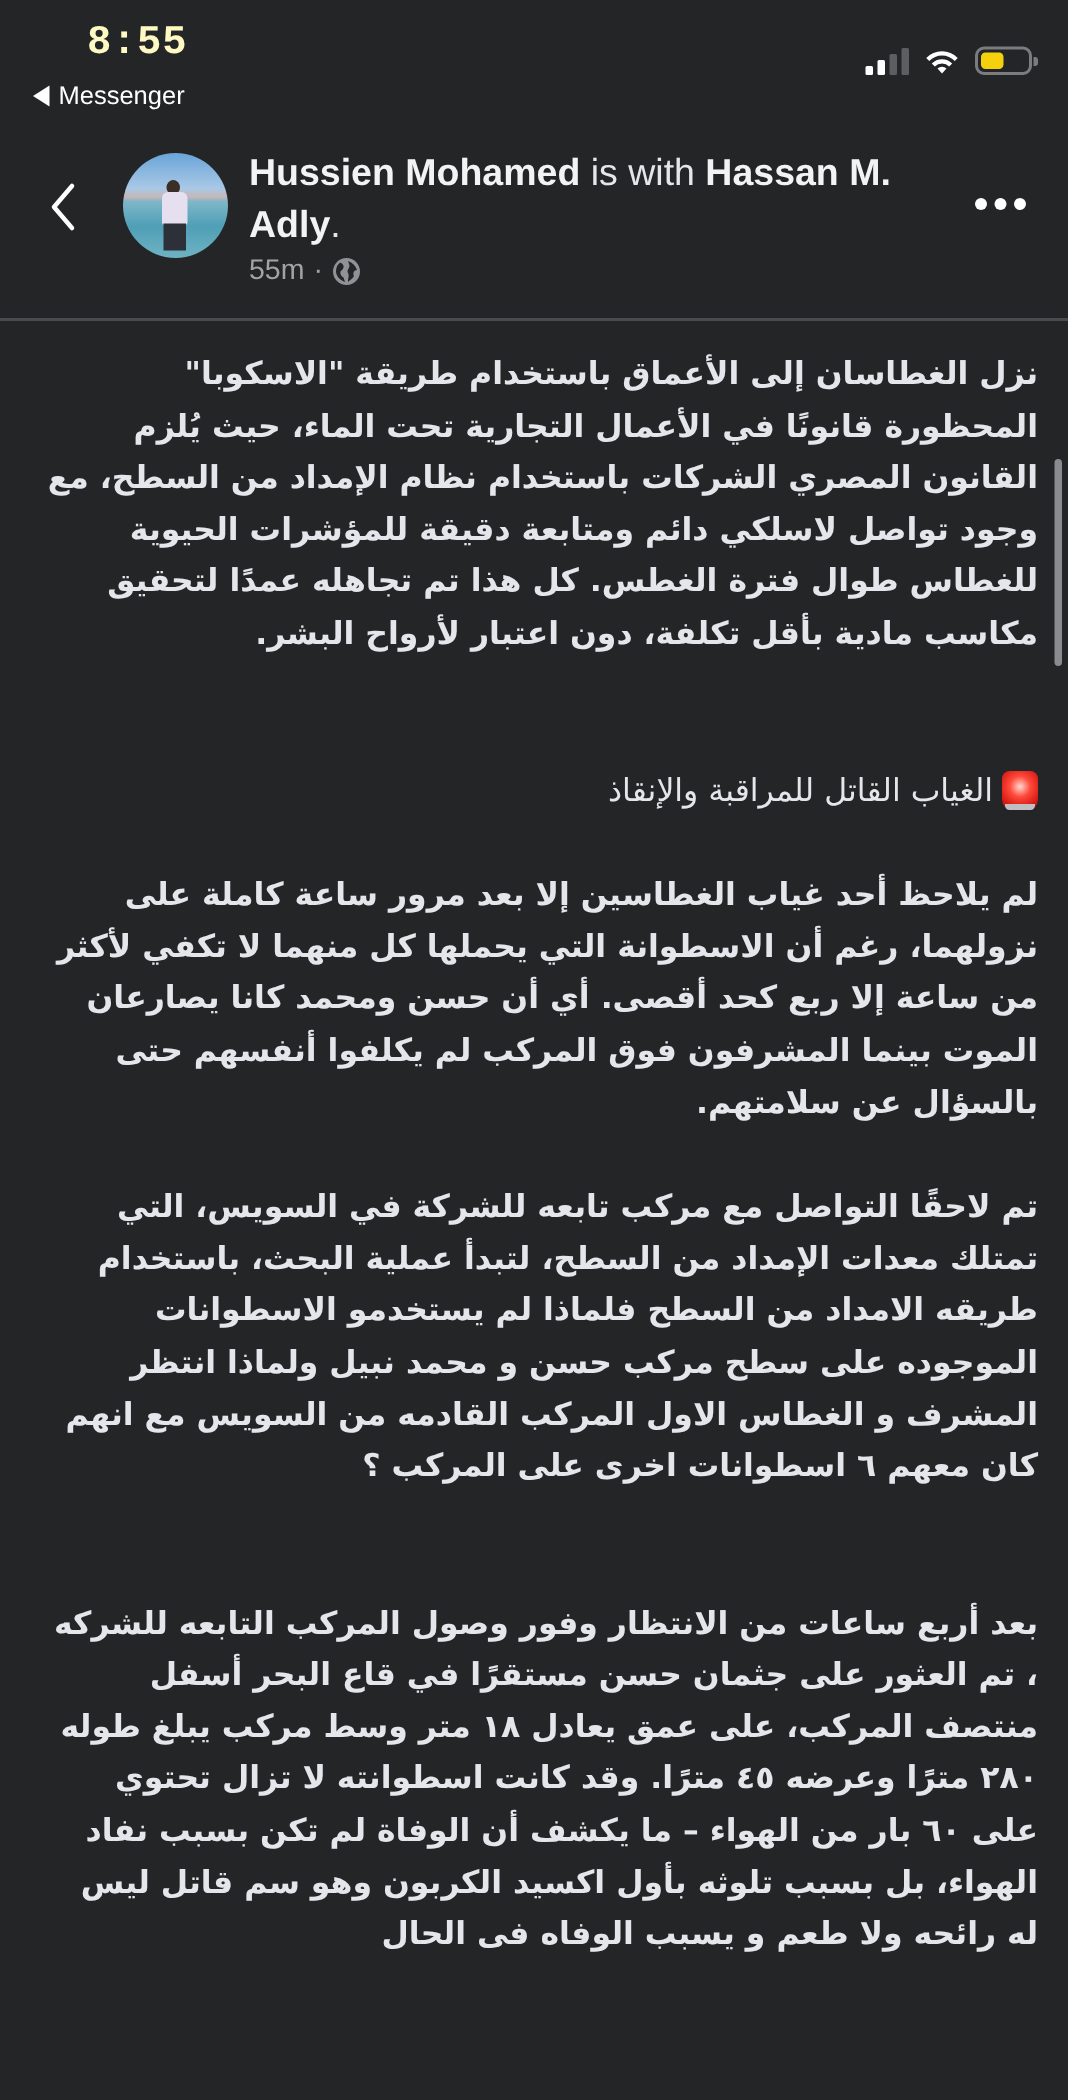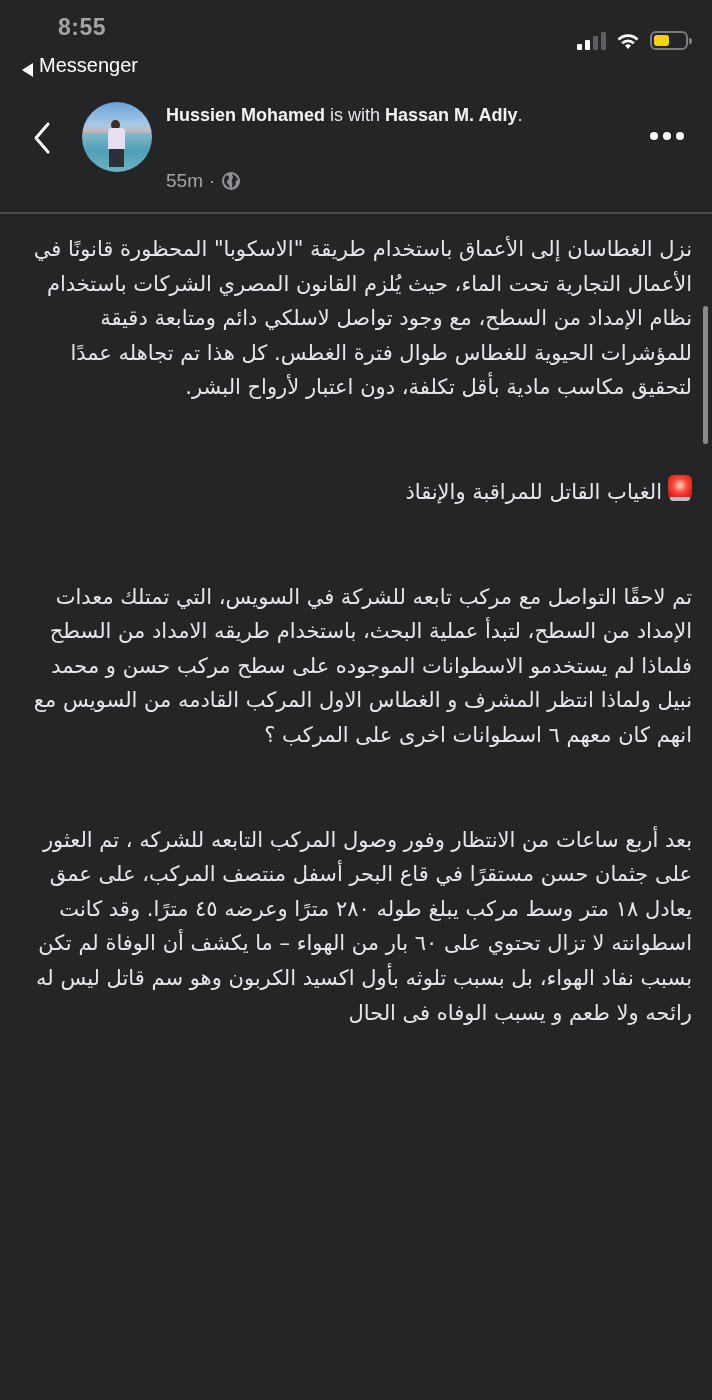--- a/index.html
+++ b/index.html
@@ -17,34 +17,34 @@
   }
   
   .status-bar {
     position: absolute;
     left: 0; top: 0;
     width: 712px; height: 86px;
   }
   .status-time {
     position: absolute;
     left: 58px; top: 14px;
-    font-family: Liberation Sans, sans-serif;
-    font-size: 23px;
+    font-family: Liberation Mono, monospace;
+    font-size: 27px;
     font-weight: 700;
-    color: #a3a3a3;
+    color: #fef9c3;
     letter-spacing: 0.5px;
   }
   .status-back {
     position: absolute;
     left: 22px; top: 54px;
     font-family: "Liberation Sans", sans-serif;
-    font-size: 20px;
+    font-size: 17px;
     color: #ffffff;
     display: flex;
-    align-items: flex-end;
+    align-items: center;
     gap: 6px;
   }
   .status-back .tri {
     width: 0; height: 0;
     border-top: 7px solid transparent;
     border-bottom: 7px solid transparent;
     border-right: 11px solid #ffffff;
   }
   .status-icons {
     position: absolute;
@@ -108,21 +108,21 @@
   }
   .avatar .person-legs {
     position: absolute; left: 27px; top: 47px;
     width: 15px; height: 18px; background: #2d3038;
   }
   .header-text {
     position: absolute;
     left: 166px; top: 4px;
     width: 450px;
     font-family: "Liberation Sans", sans-serif;
-    font-size: 18px;
+    font-size: 25px;
     line-height: 35px;
     color: #e4e6eb;
   }
   .header-text .bold { font-weight: 700; color: #f2f3f5; cursor: pointer; }
   .header-text .plain { font-weight: 400; }
   .post-meta {
     position: absolute;
     left: 166px; top: 76px;
     font-family: "Liberation Sans", sans-serif;
     font-size: 19px;
@@ -168,25 +168,26 @@
     width: 666px;
     direction: rtl;
     text-align: right;
     font-family: "DejaVu Sans", sans-serif;
     font-size: 21px;
     line-height: 34.6px;
     color: #e4e6eb;
   }
   .post-body p {
     margin: 0;
+    font-weight: bold;
   }
   .gap-1 { height: 35px; }
   .heading-line {
     display: flex;
-    align-items: flex-start;
+    align-items: center;
     gap: 6px;
   }
   .emoji-light {
     display: inline-block;
     width: 24px; height: 26px;
     border-radius: 5px 5px 7px 7px;
     background: radial-gradient(circle at 50% 40%, #ffd9d0 0%, #ff4a3a 35%, #d81d17 70%, #a8120e 100%);
     position: relative;
     vertical-align: middle;
     flex: 0 0 auto;
@@ -262,20 +263,21 @@
 
 <div class="post-body">
   <p>نزل الغطاسان إلى الأعماق باستخدام طريقة "الاسكوبا" المحظورة قانونًا في الأعمال التجارية تحت الماء، حيث يُلزم القانون المصري الشركات باستخدام نظام الإمداد من السطح، مع وجود تواصل لاسلكي دائم ومتابعة دقيقة للمؤشرات الحيوية للغطاس طوال فترة الغطس. كل هذا تم تجاهله عمدًا لتحقيق مكاسب مادية بأقل تكلفة، دون اعتبار لأرواح البشر.</p>
   <div class="gap-1"></div>
   <div class="gap-1"></div>
   <div class="heading-line">
     <span class="emoji-light"></span>
     <span>الغياب القاتل للمراقبة والإنقاذ</span>
   </div>
   <div class="gap-1"></div>
+  <p>لم يلاحظ أحد غياب الغطاسين إلا بعد مرور ساعة كاملة على نزولهما، رغم أن الاسطوانة التي يحملها كل منهما لا تكفي لأكثر من ساعة إلا ربع كحد أقصى. أي أن حسن ومحمد كانا يصارعان الموت بينما المشرفون فوق المركب لم يكلفوا أنفسهم حتى بالسؤال عن سلامتهم.</p>
   <div class="gap-1"></div>
   <p>تم لاحقًا التواصل مع مركب تابعه للشركة في السويس، التي تمتلك معدات الإمداد من السطح، لتبدأ عملية البحث، باستخدام طريقه الامداد من السطح فلماذا لم يستخدمو الاسطوانات الموجوده على سطح مركب حسن و محمد نبيل ولماذا انتظر المشرف و الغطاس الاول المركب القادمه من السويس مع انهم كان معهم ٦ اسطوانات اخرى على المركب ؟</p>
   <div class="gap-1"></div>
   <div class="gap-1"></div>
   <p>بعد أربع ساعات من الانتظار وفور وصول المركب التابعه للشركه ، تم العثور على جثمان حسن مستقرًا في قاع البحر أسفل منتصف المركب، على عمق يعادل ١٨ متر  وسط مركب يبلغ طوله ٢٨٠ مترًا وعرضه ٤٥ مترًا. وقد كانت اسطوانته لا تزال تحتوي على ٦٠ بار من الهواء – ما يكشف أن الوفاة لم تكن بسبب نفاد الهواء، بل بسبب تلوثه بأول اكسيد الكربون وهو سم قاتل ليس له رائحه ولا طعم و يسبب الوفاه فى الحال</p>
 </div>
 
 <div class="scrollbar"></div>
 
 </body></html>

